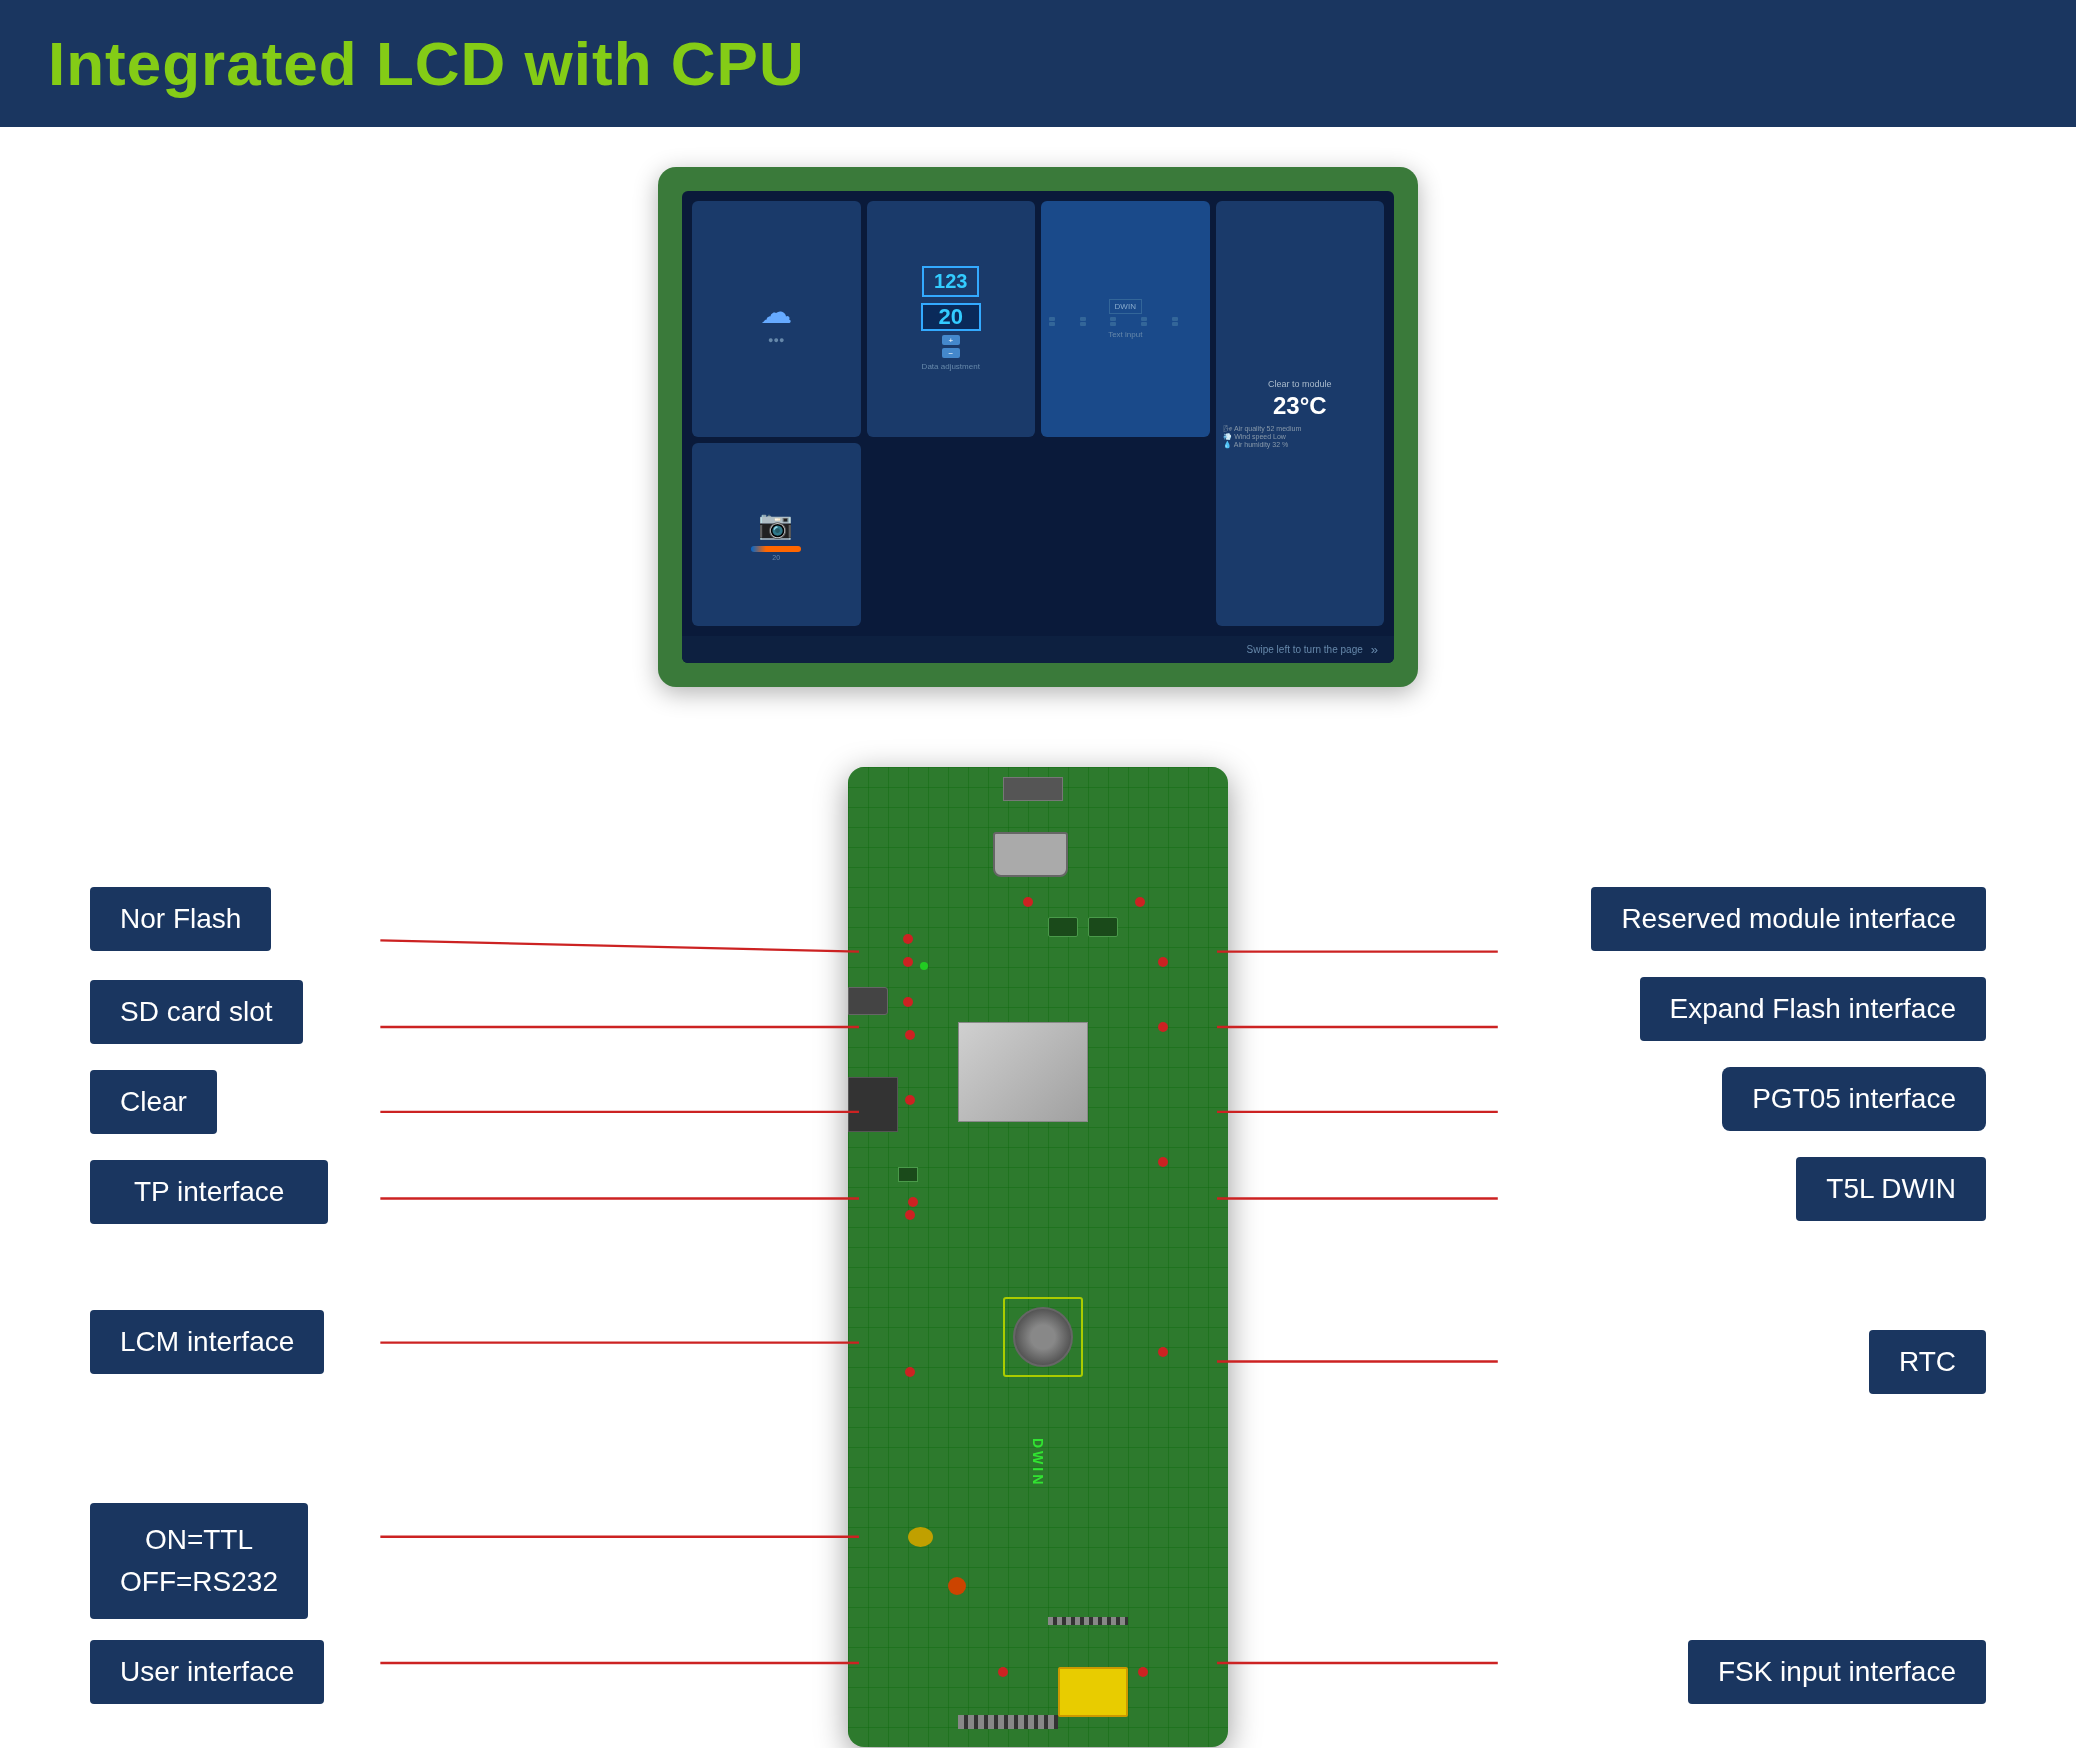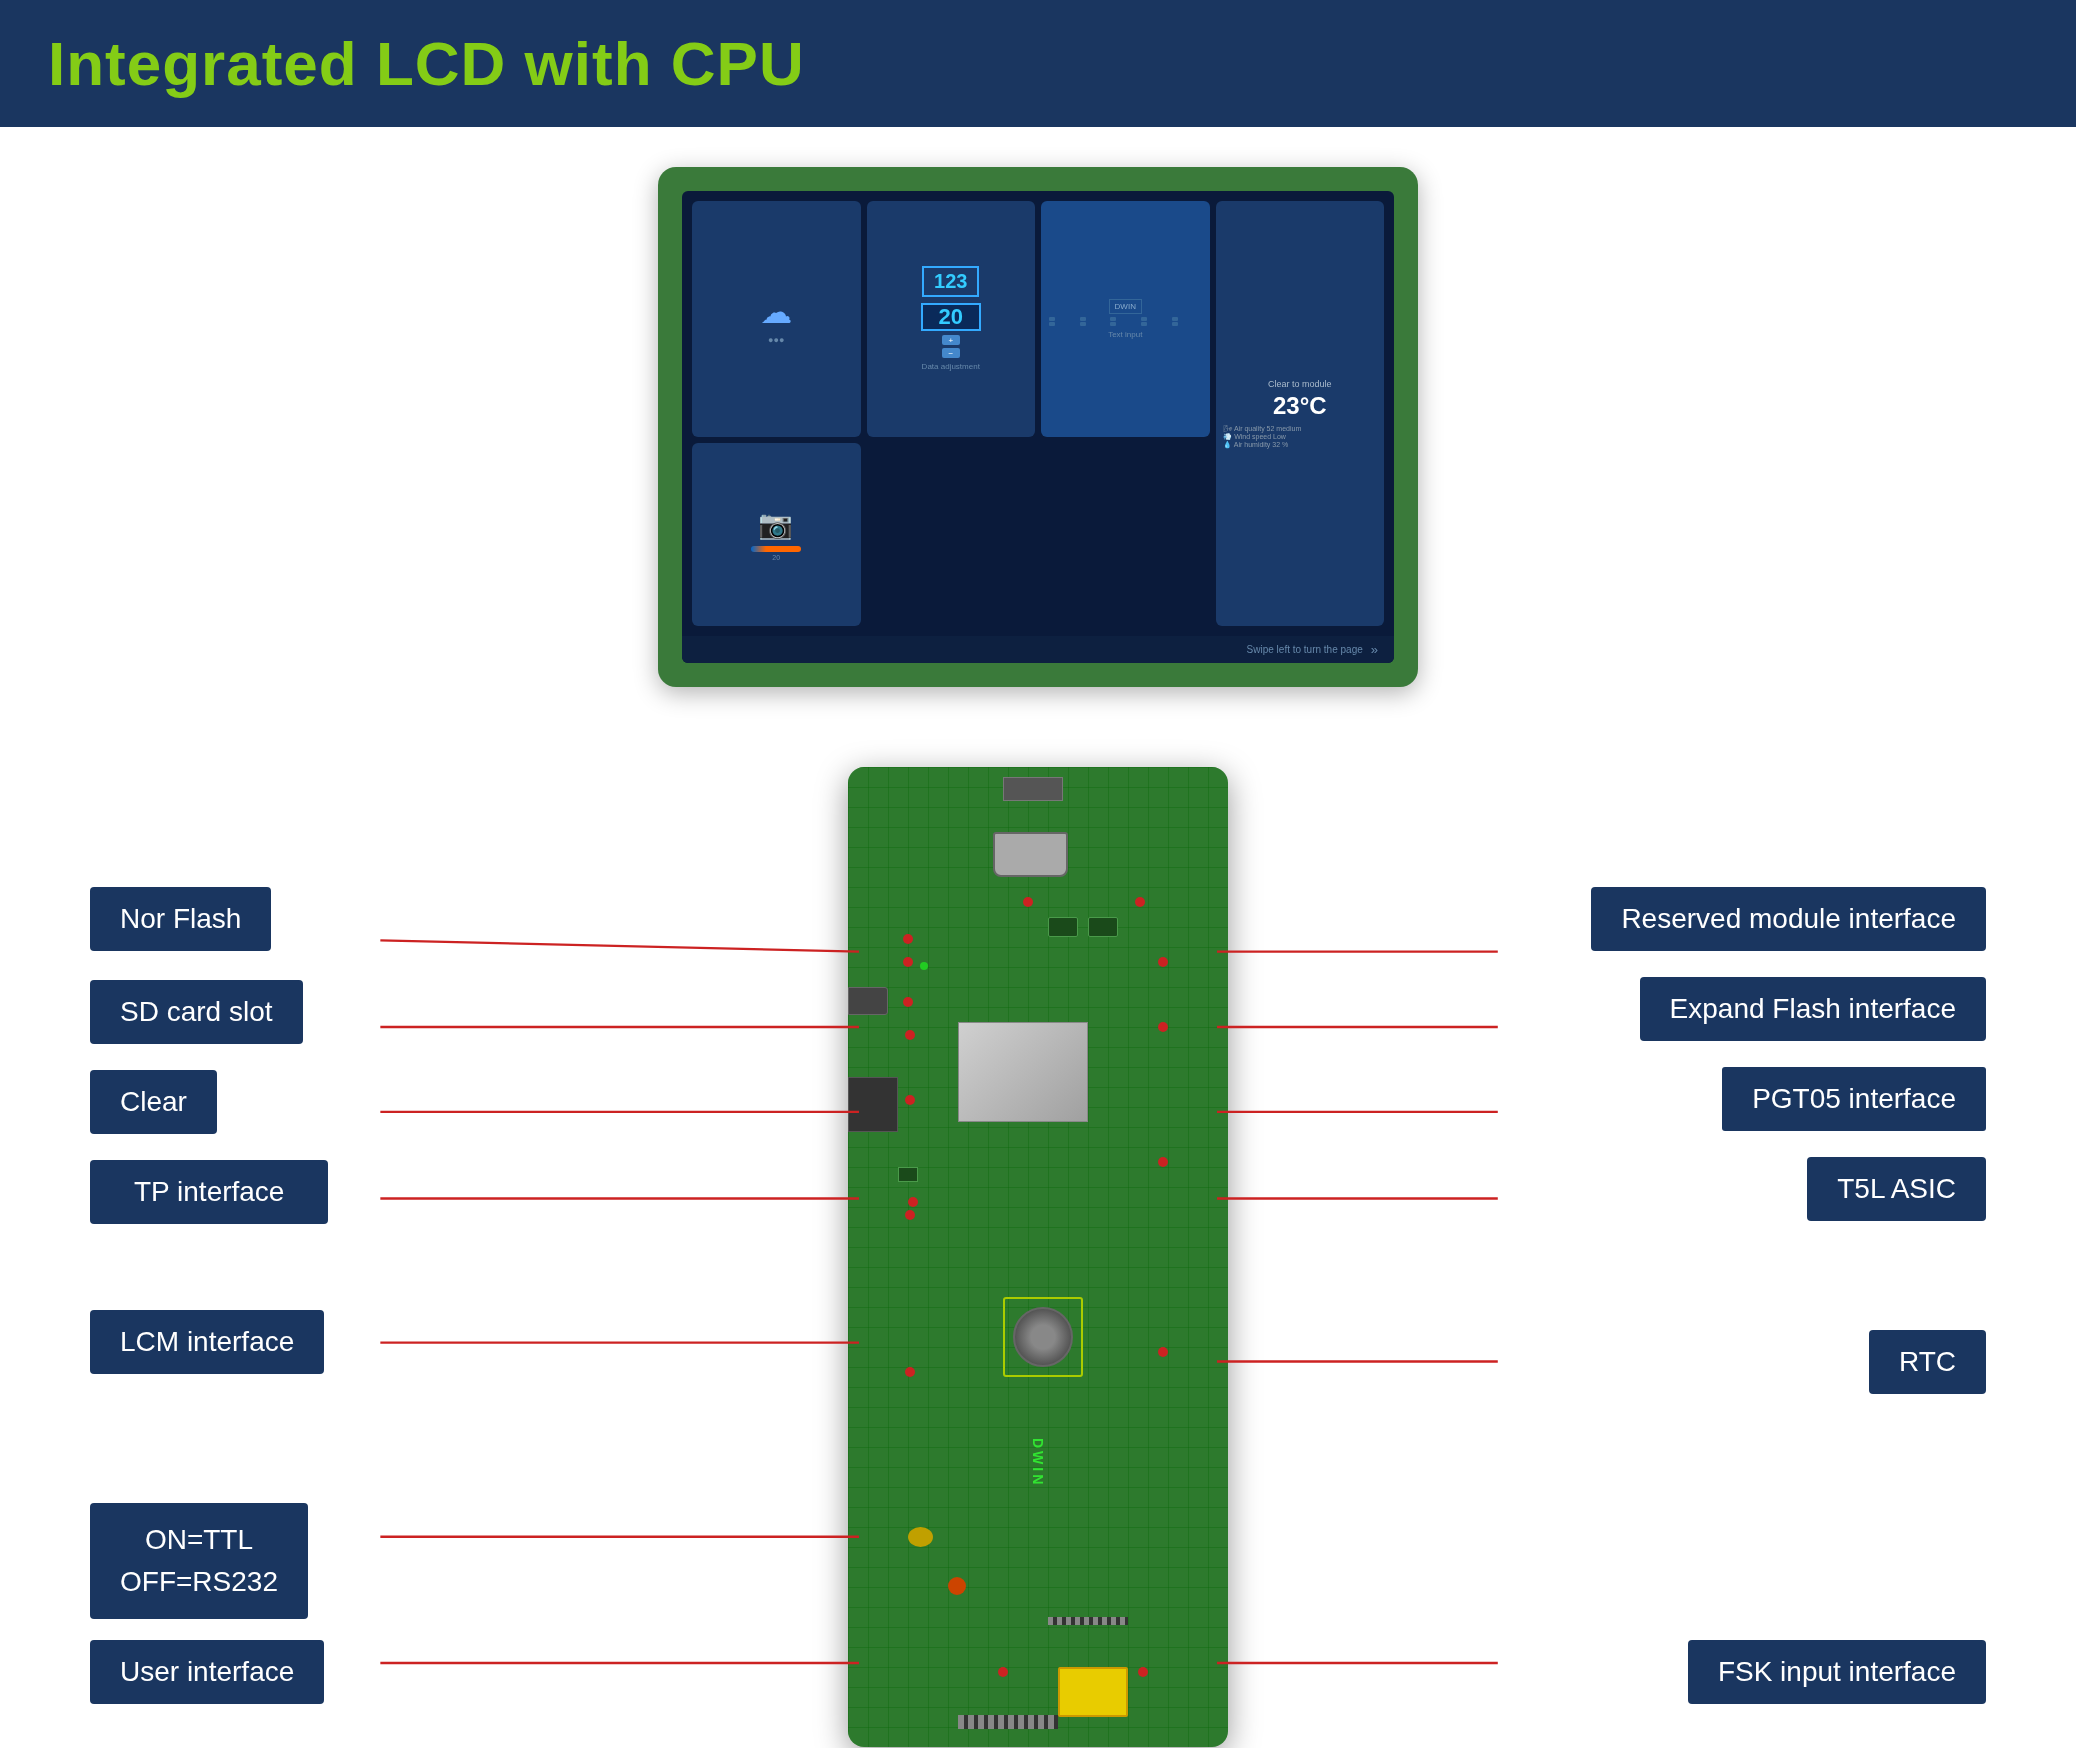--- a/index.html
+++ b/index.html
@@ -500,26 +500,26 @@
     </div>
 
     <div class="label-box label-expand" style="position:absolute; right:30px; top:230px; background:#1a3660; color:#fff; padding:16px 30px; border-radius:4px; font-size:28px; font-weight:500;">
       <span>Expand Flash interface</span>
     </div>
 
     <div class="label-box label-reserved" style="position:absolute; right:30px; top:140px; background:#1a3660; color:#fff; padding:16px 30px; border-radius:4px; font-size:28px; font-weight:500;">
       <span>Reserved module interface</span>
     </div>
 
-    <div class="label-box label-pgt05" style="position:absolute; right:30px; top:320px; background:#1a3660; color:#fff; padding:16px 30px; border-radius:3px; font-size:28px; font-weight:500;">
+    <div class="label-box label-pgt05" style="position:absolute; right:30px; top:320px; background:#1a3660; color:#fff; padding:16px 30px; border-radius:8px; font-size:28px; font-weight:500;">
       <span>PGT05 interface</span>
     </div>
 
     <div class="label-box label-t5l" style="position:absolute; right:30px; top:410px; background:#1a3660; color:#fff; padding:16px 30px; border-radius:4px; font-size:28px; font-weight:500;">
-      <span>T5L ASIC</span>
+      <span>T5L DWIN</span>
     </div>
 
     <div class="label-box label-rtc" style="position:absolute; right:30px; top:583px; background:#1a3660; color:#fff; padding:16px 30px; border-radius:4px; font-size:28px; font-weight:500;">
       <span>RTC</span>
     </div>
 
     <div class="label-box label-fsk" style="position:absolute; right:30px; top:893px; background:#1a3660; color:#fff; padding:16px 30px; border-radius:4px; font-size:28px; font-weight:500;">
       <span>FSK input interface</span>
     </div>
 

